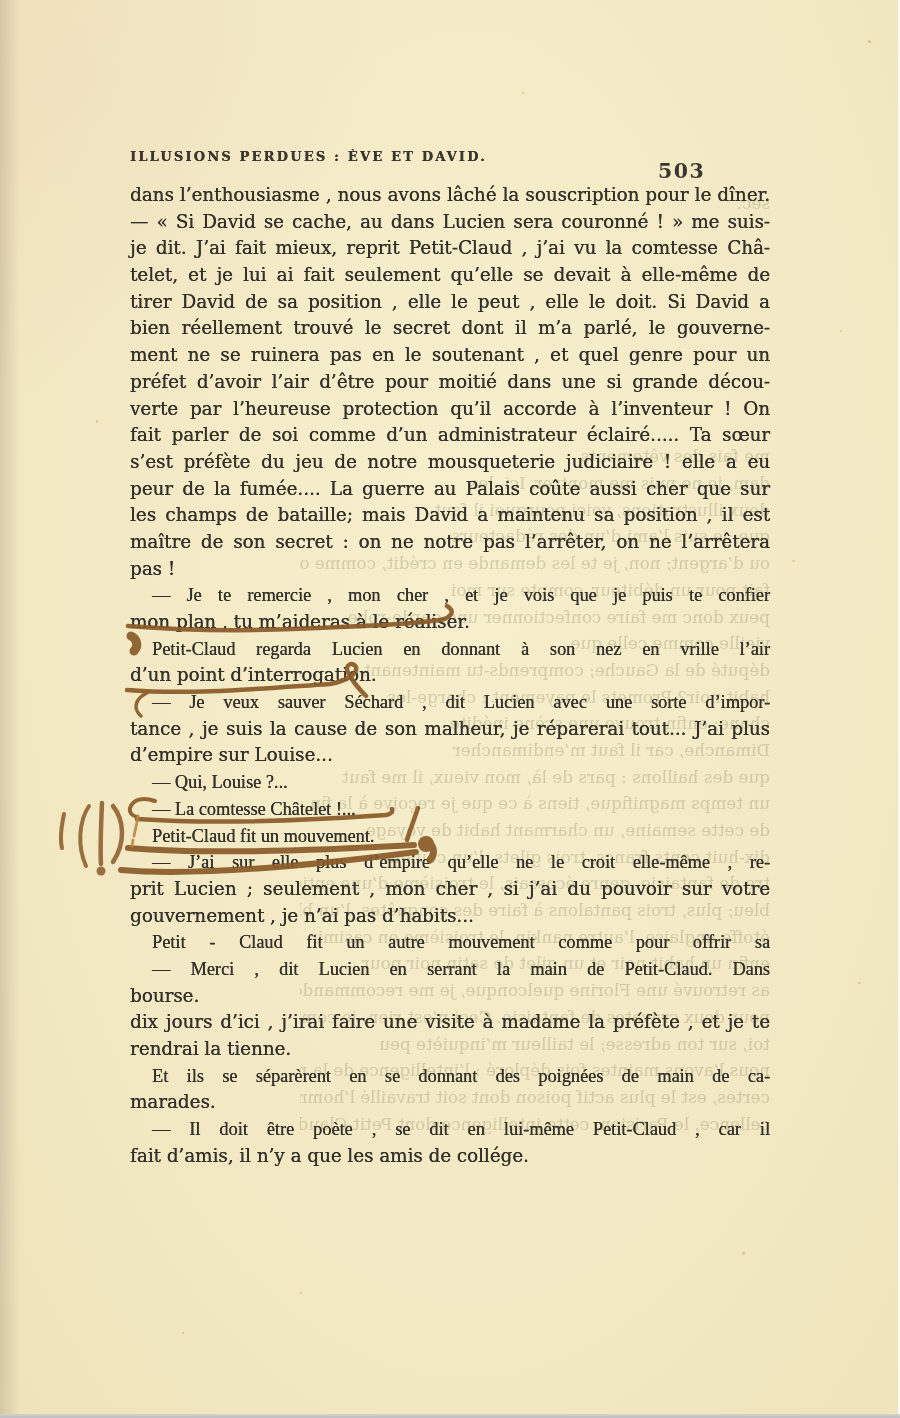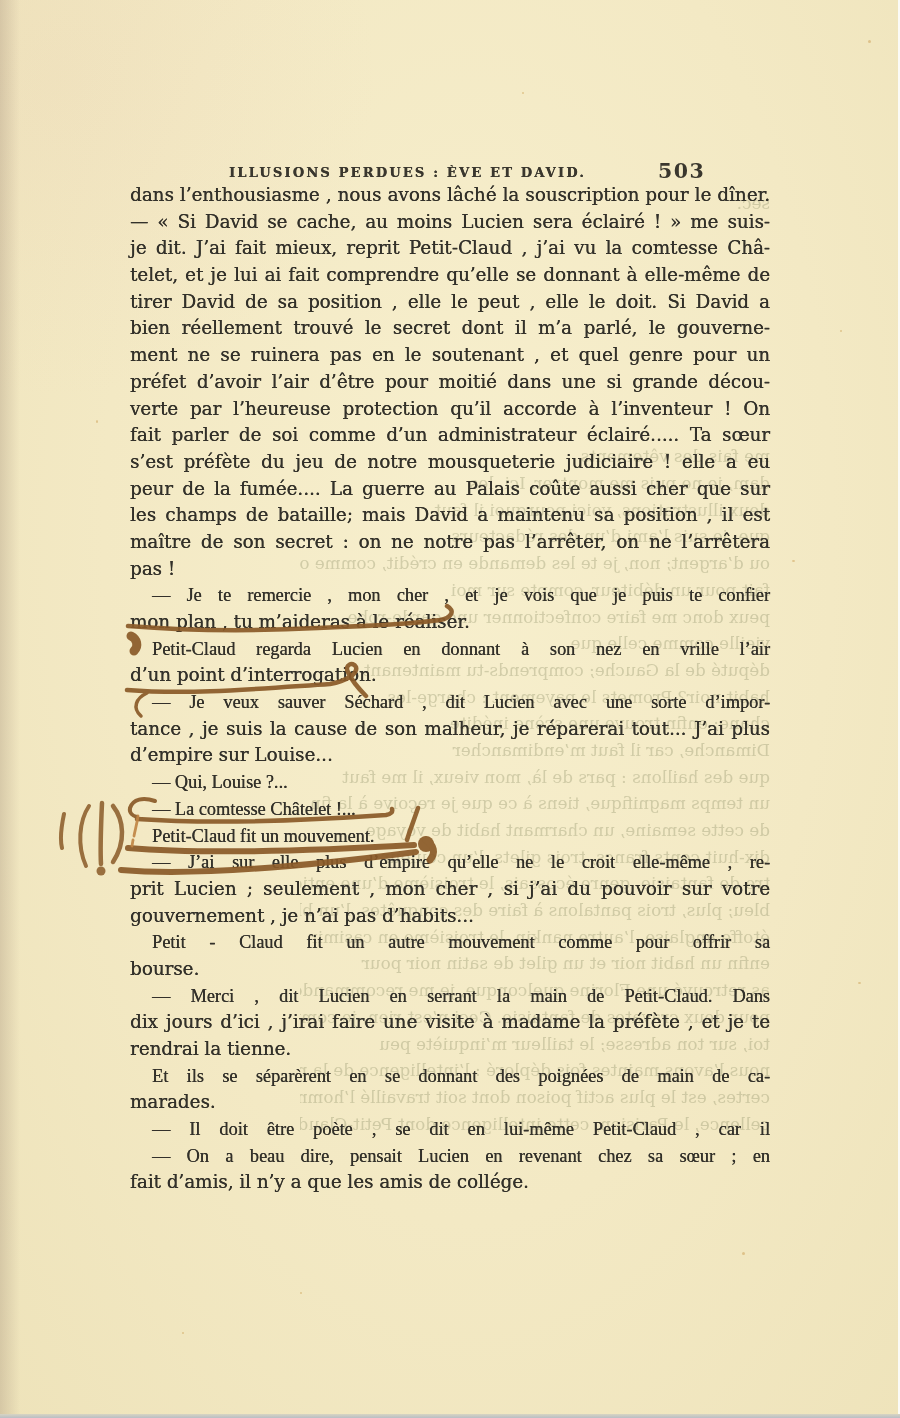--- a/index.html
+++ b/index.html
@@ -16,21 +16,21 @@
     color:#34322b;
   }
   .edge-left{position:absolute;left:0;top:0;width:20px;height:100%;
     background:linear-gradient(90deg, rgba(150,128,110,0.28), rgba(150,128,110,0));}
   .edge-right{position:absolute;right:0;top:0;width:2px;height:100%;background:#fbfbf7;}
   .edge-bottom{position:absolute;left:0;bottom:0;width:100%;height:4px;
     background:linear-gradient(180deg,#d8d4c2,#b9bec4);}
   
   .running-head{position:absolute;top:147px;left:130px;width:640px;height:26px;}
   .running-title{
-    position:absolute;left:0;top:18px;width:555px;text-align:center;
+    position:absolute;left:0;top:2px;width:555px;
     font-size:13px;font-weight:700;letter-spacing:2.2px;color:#3a372e;
     text-shadow:0.2px 0 0 currentColor;
   }
   .page-number{
     position:absolute;left:528px;top:-3px;font-size:20.5px;font-weight:700;
     letter-spacing:1.5px;color:#3a372e;margin-top:15px;
   }
   
   .body-text{
     position:absolute;left:130px;top:182px;width:640px;
@@ -112,23 +112,23 @@
       <div class="gline">&nbsp;</div>
     </div>
 
   <div class="running-head">
     <span class="running-title">ILLUSIONS PERDUES : ÈVE ET DAVID.</span>
     <span class="page-number">503</span>
   </div>
 
   <div class="body-text" id="body-text">
       <div class="line">dans l’enthousiasme , nous avons lâché la souscription pour le dîner.</div>
-      <div class="line">— « Si David se cache, au moins Lucien sera éclairé ! » me suis-</div>
+      <div class="line">— « Si David se cache, au dans Lucien sera couronné ! » me suis-</div>
       <div class="line">je dit. J’ai fait mieux, reprit Petit-Claud , j’ai vu la comtesse Châ-</div>
-      <div class="line">telet, et je lui ai fait comprendre qu’elle se donnant à elle-même de</div>
+      <div class="line">telet, et je lui ai fait seulement qu’elle se devait à elle-même de</div>
       <div class="line">tirer David de sa position , elle le peut , elle le doit. Si David a</div>
       <div class="line">bien réellement trouvé le secret dont il m’a parlé, le gouverne-</div>
       <div class="line">ment ne se ruinera pas en le soutenant , et quel genre pour un</div>
       <div class="line">préfet d’avoir l’air d’être pour moitié dans une si grande décou-</div>
       <div class="line">verte par l’heureuse protection qu’il accorde à l’inventeur ! On</div>
       <div class="line">fait parler de soi comme d’un administrateur éclairé..... Ta sœur</div>
       <div class="line">s’est préfète du jeu de notre mousqueterie judiciaire ! elle a eu</div>
       <div class="line">peur de la fumée.... La guerre au Palais coûte aussi cher que sur</div>
       <div class="line">les champs de bataille; mais David a maintenu sa position , il est</div>
       <div class="line">maître de son secret : on ne notre pas l’arrêter, on ne l’arrêtera</div>
@@ -140,28 +140,27 @@
       <div class="line indent">— Je veux sauver Séchard , dit Lucien avec une sorte d’impor-</div>
       <div class="line">tance , je suis la cause de son malheur, je réparerai tout... J’ai plus</div>
       <div class="line para-end">d’empire sur Louise...</div>
       <div class="line indent para-end">— Qui, Louise ?...</div>
       <div class="line indent para-end">— La comtesse Châtelet !...</div>
       <div class="line indent para-end">Petit-Claud fit un mouvement.</div>
       <div class="line indent">— J’ai sur elle plus d’empire qu’elle ne le croit elle-même , re-</div>
       <div class="line">prit Lucien ;  seulement , mon cher ,  si j’ai du pouvoir sur votre</div>
       <div class="line para-end">gouvernement , je n’ai pas d’habits...</div>
       <div class="line indent">Petit - Claud  fit  un  autre  mouvement  comme  pour  offrir  sa</div>
+      <div class="line indent">— Merci ,  dit Lucien  en  serrant la main  de  Petit-Claud.  Dans</div>
       <div class="line para-end">bourse.</div>
-      <div class="line indent">— Merci ,  dit Lucien  en  serrant la main  de  Petit-Claud.  Dans</div>
       <div class="line">dix jours d’ici , j’irai faire une visite à madame la préfète , et je te</div>
       <div class="line para-end">rendrai la tienne.</div>
       <div class="line indent">Et ils se séparèrent en se donnant des poignées de main de ca-</div>
       <div class="line para-end">marades.</div>
       <div class="line indent">— Il doit être poète , se dit en lui-même Petit-Claud , car il</div>
-      <div class="line indent">— On a beau dire, pensait Lucien en revenant chez sa sœur ; en</div>
       <div class="line para-end">fait d’amis, il n’y a que les amis de collége.</div>
     </div>
 
   <svg class="ink-svg" width="900" height="1418" viewBox="0 0 900 1418">
     <g id="ink-main" fill="none" stroke-linecap="round" stroke-linejoin="round" opacity="0.92" stroke="#8a5a28">
       <path stroke-width="4.5" d="M128,626 C190,631 260,631 318,628 C368,626 412,624 440,620 C451,618 456,611 447,606"></path>
       <path stroke-width="9" d="M131,636 C137,639 139,646 134,651"></path>
       <path stroke-width="4.5" d="M127,690 C190,695 255,689 330,684 C346,681 358,674 356,667 C353,661 344,665 348,672 C351,679 358,688 366,696"></path>
       <path stroke-width="3.5" d="M147,693 C136,698 132,708 141,716"></path>
       <path stroke-width="4" d="M155,801 C143,797 133,799 130,808 C129,813 133,816 137,817"></path>

